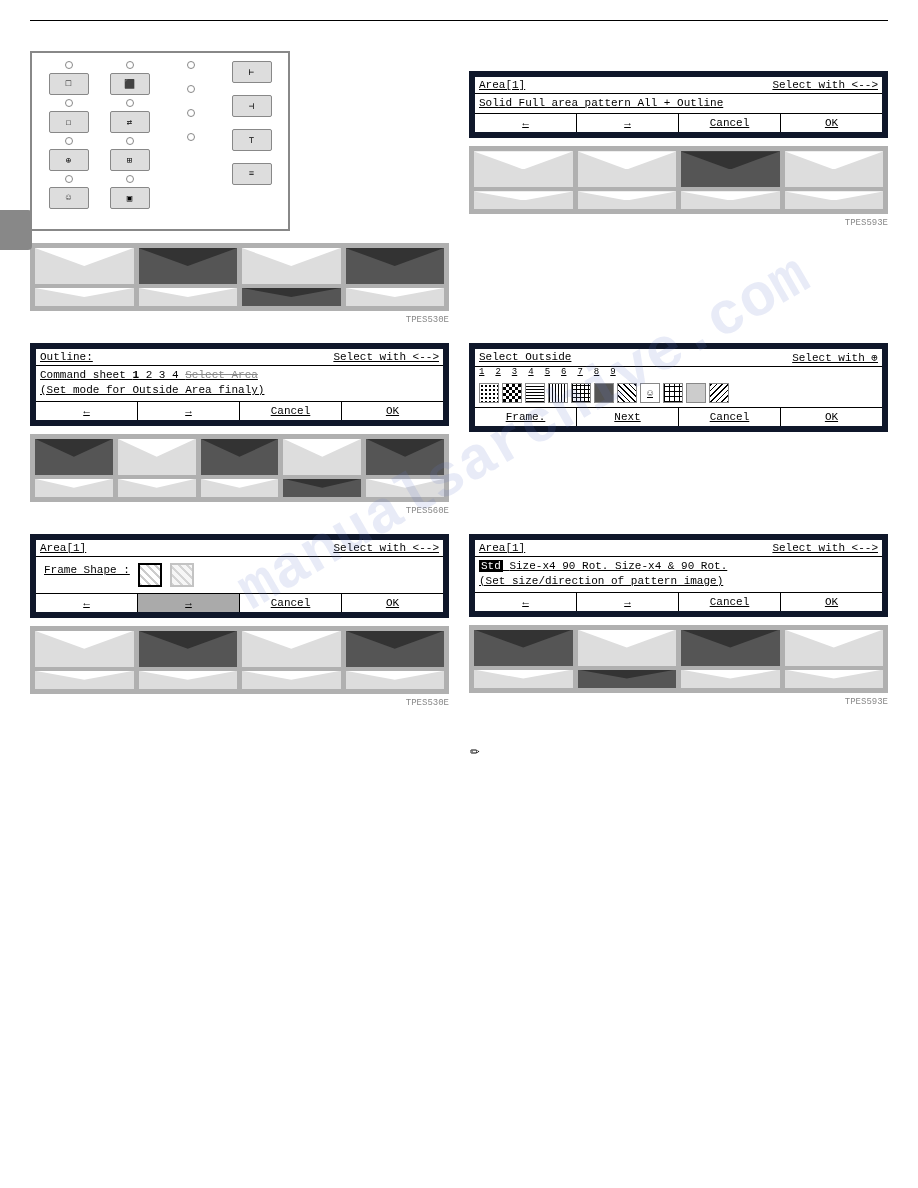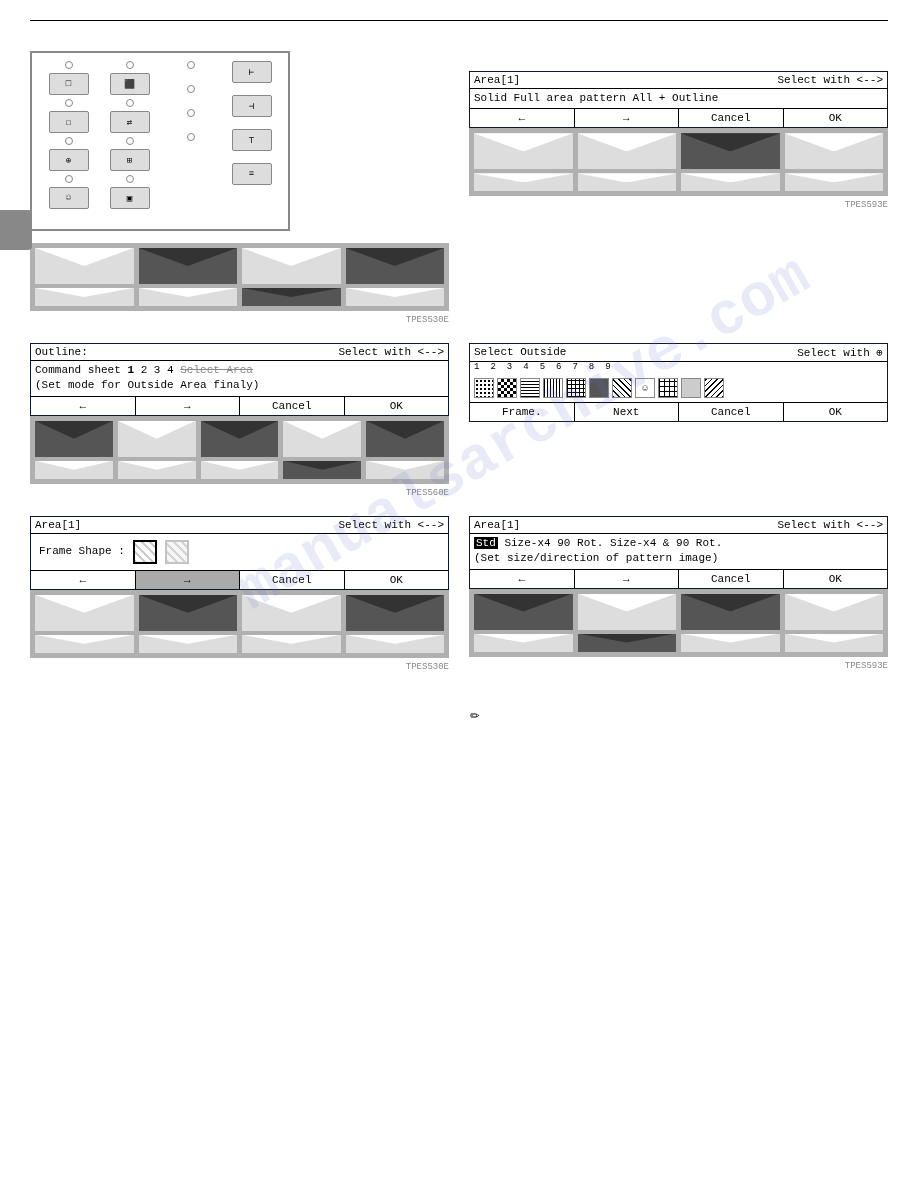--- a/index.html
+++ b/index.html
@@ -30,24 +30,26 @@
       left: 0;
       top: 210px;
       width: 32px;
       height: 40px;
       background: #888;
       border-radius: 0 4px 4px 0;
     }
 
     
     .dialog-box {
-      border: 1px solid #0f172a;
+      border: 6px solid #0f172a;
       background: #fff;
+      margin-bottom: 8px;
       font-size: 11px;
       font-family: 'Courier New', monospace;
+      text-decoration: underline;
     }
 
     .dialog-title-bar {
       display: flex;
       justify-content: space-between;
       padding: 2px 4px;
       background: #fff;
       border-bottom: 1px solid #000;
       font-size: 11px;
     }
@@ -155,21 +157,20 @@
     .pattern-num-row {
       display: flex;
       padding: 0 4px 2px 4px;
       gap: 11px;
       font-size: 9px;
     }
 
     
     .frame-shape-content {
       display: flex;
-      align-items: center;
       padding: 4px;
       gap: 8px;
     }
 
     .frame-icon {
       width: 24px;
       height: 24px;
       border: 2px solid #000;
       background: repeating-linear-gradient(
         45deg,

